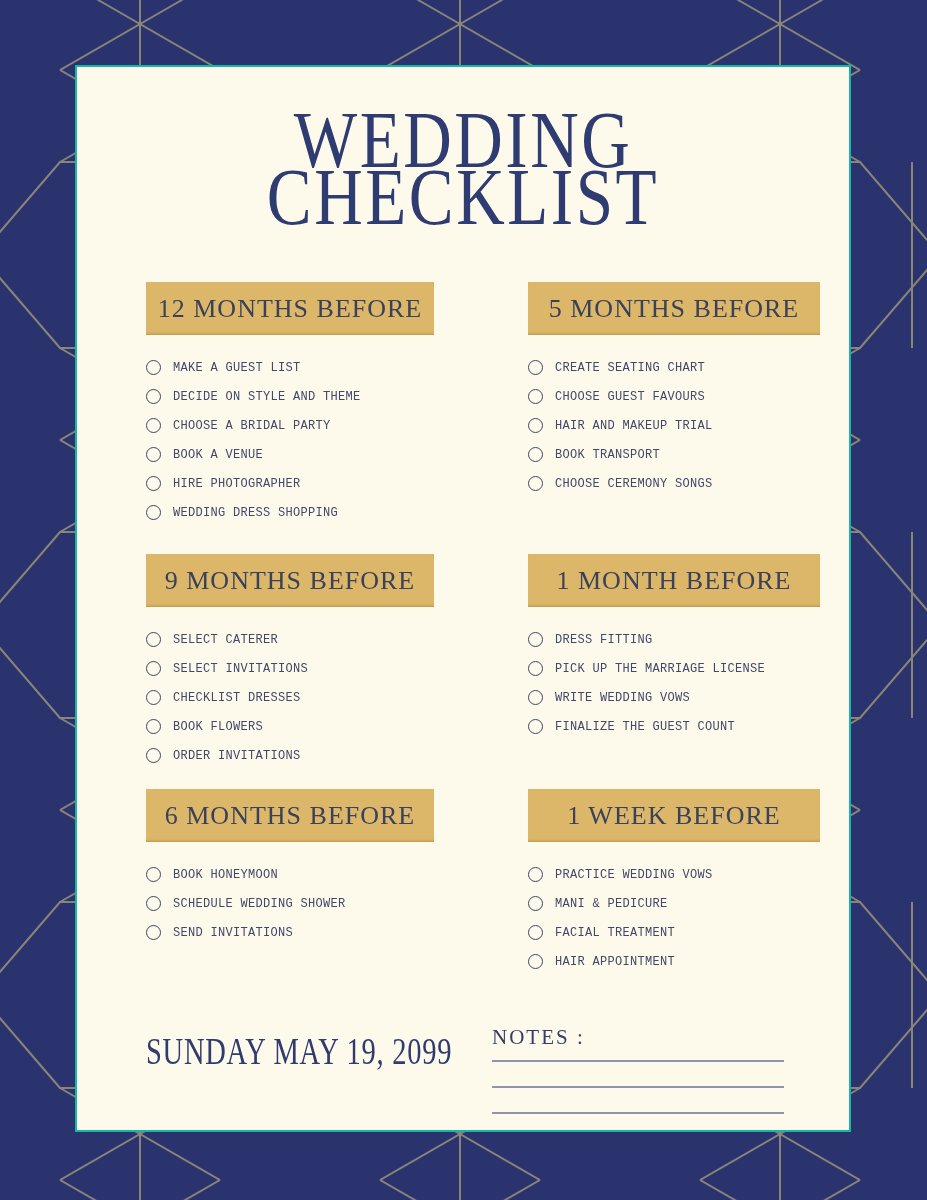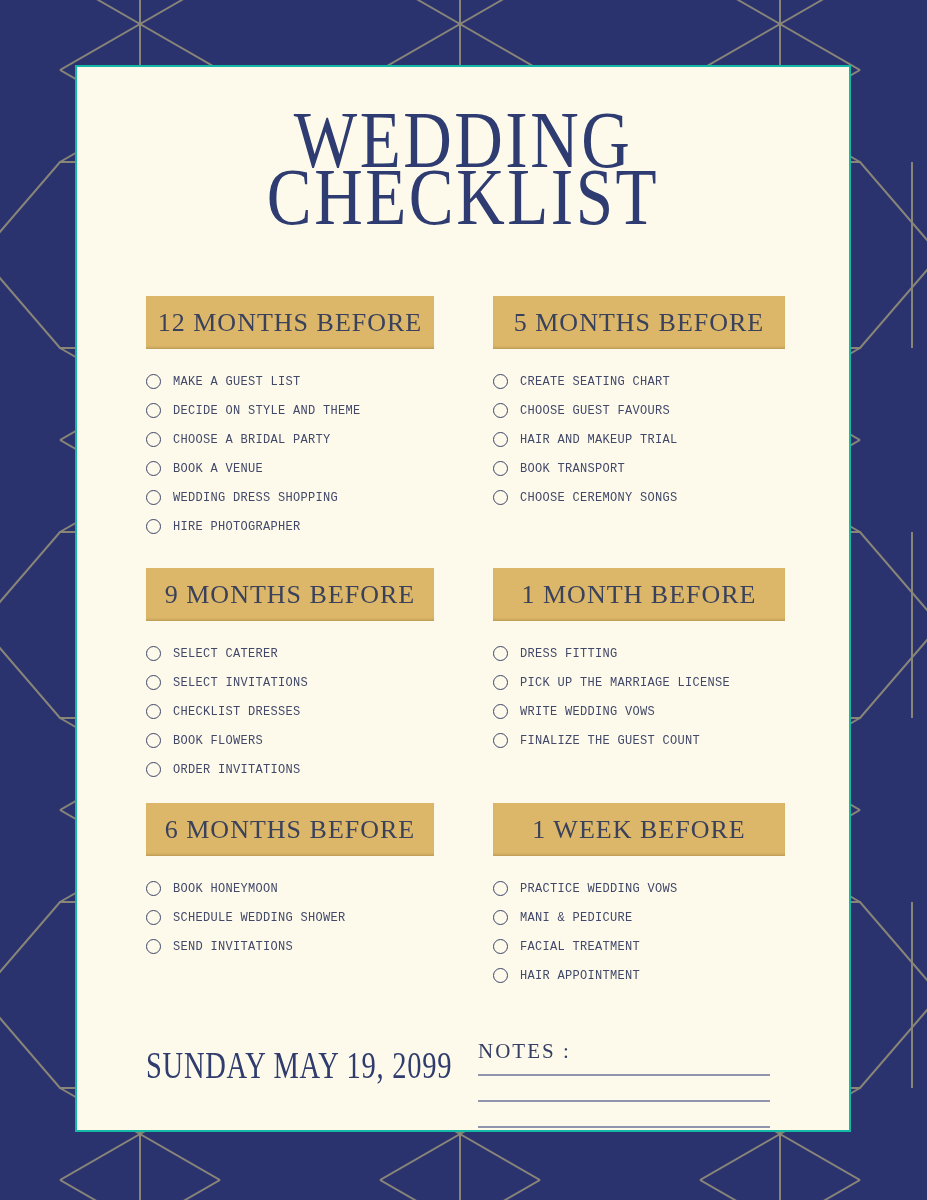--- a/index.html
+++ b/index.html
@@ -14,42 +14,42 @@
     box-sizing:border-box;background:#fdfaec;border:2px solid #14b8a6;z-index:1;
   }
   .title{
     margin-top:45px;text-align:center;
     font-family:"Liberation Serif",serif;font-weight:400;
     color:#2e3c71;font-size:80px;line-height:57px;letter-spacing:3px;
     transform:scaleX(.84);
   }
   .title div{white-space:nowrap;}
   .sections{
-    display:grid;grid-template-columns:288px 292px;column-gap:59px;
-    padding:6px 68px 0 69px;margin-top:64px;
+    display:grid;grid-template-columns:288px 292px;column-gap:94px;
+    padding:6px 68px 0 69px;margin-top:50px;
   }
   .section{min-height:216px;}
   .section.row0{min-height:272px;}
   .section.row1{min-height:235px;}
   .section-header{
     height:53px;display:flex;align-items:center;justify-content:center;
     background:#dcb76a;color:#3a415b;
     font-family:"Liberation Serif",serif;font-size:26px;letter-spacing:1px;
     margin-bottom:18px;white-space:nowrap;
     box-shadow:inset 0 -3px 3px -2px rgba(110,82,25,.35);
   }
   .item{height:29px;display:flex;align-items:center;}
   .item-checkbox{
     width:15px;height:15px;box-sizing:border-box;flex:0 0 auto;
     border:1.5px solid #3e4567;border-radius:50%;margin-right:12px;
     background:transparent;
   }
   .item-label{font-size:12px;color:#414868;letter-spacing:.3px;white-space:nowrap;font-family:Liberation Mono, monospace;}
   .footer{
-    display:grid;grid-template-columns:288px 292px;column-gap:44px;
+    display:grid;grid-template-columns:288px 292px;column-gap:58px;
     padding:0 68px 0 69px;
   }
   .event-date{
     font-family:"Liberation Serif",serif;font-size:38px;color:#2f3c6d;
     letter-spacing:1px;white-space:nowrap;
     transform:scaleX(.75);transform-origin:left center;margin-top:24px;
   }
   .notes-label{
     font-family:"Liberation Serif",serif;font-size:21px;letter-spacing:2px;
     color:#343e64;margin-top:20px;
@@ -105,26 +105,26 @@
     <span class="item-label">CHOOSE A BRIDAL PARTY</span>
   </div>
 
   <div class="item">
     <span class="item-checkbox"></span>
     <span class="item-label">BOOK A VENUE</span>
   </div>
 
   <div class="item">
     <span class="item-checkbox"></span>
+    <span class="item-label">HIRE PHOTOGRAPHER</span>
+  </div>
+
+  <div class="item">
+    <span class="item-checkbox"></span>
     <span class="item-label">WEDDING DRESS SHOPPING</span>
-  </div>
-
-  <div class="item">
-    <span class="item-checkbox"></span>
-    <span class="item-label">HIRE PHOTOGRAPHER</span>
   </div>
 </div>
   </div>
 
   <div class="section row0">
     <div class="section-header">5 MONTHS BEFORE</div>
     <div class="section-items">
   <div class="item">
     <span class="item-checkbox"></span>
     <span class="item-label">CREATE SEATING CHART</span>

